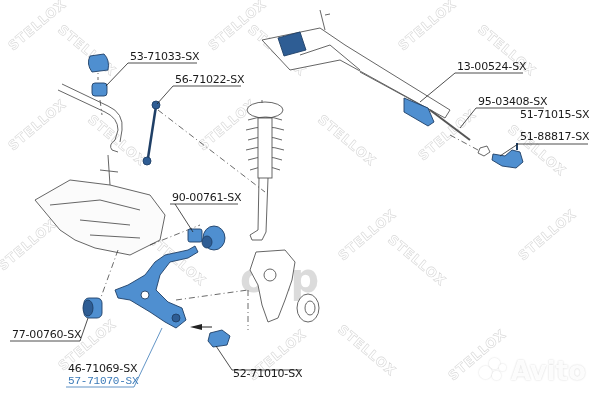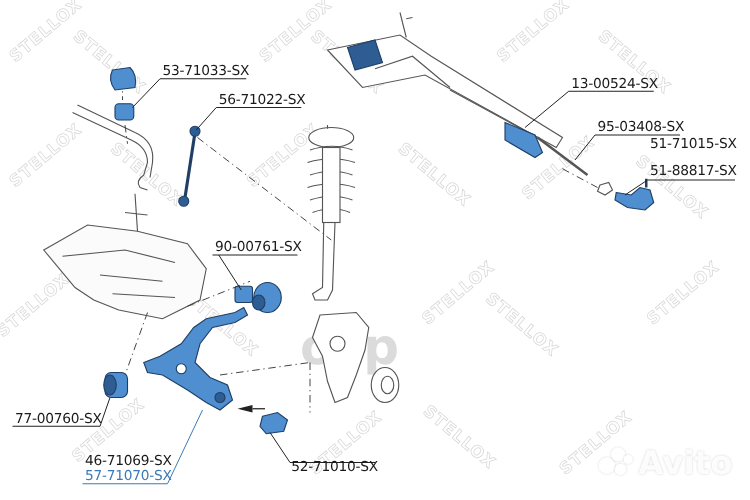--- a/index.html
+++ b/index.html
@@ -13,21 +13,21 @@
   svg.layer { position: absolute; left: 0; top: 0; }
   .label {
     position: absolute;
     font-family: "DejaVu Sans", sans-serif;
     font-size: 11px;
     color: #1a1a1a;
     white-space: nowrap;
     line-height: 12px;
     letter-spacing: -0.2px;
   }
-  .label.blue { color: #3b7ab8; }
+  .label.blue { color: #3b7ab8; font-family: Liberation Mono, monospace; }
   .avito {
     position: absolute;
     right: 14px; bottom: 14px;
     font-family: "DejaVu Sans", sans-serif;
     font-size: 26px; font-weight: bold;
     color: rgba(255,255,255,0.92);
     text-shadow: 0 0 2px rgba(0,0,0,0.18);
     display: flex; align-items: center; gap: 4px;
   }
   .avito .dots { position: relative; width: 28px; height: 26px; }

